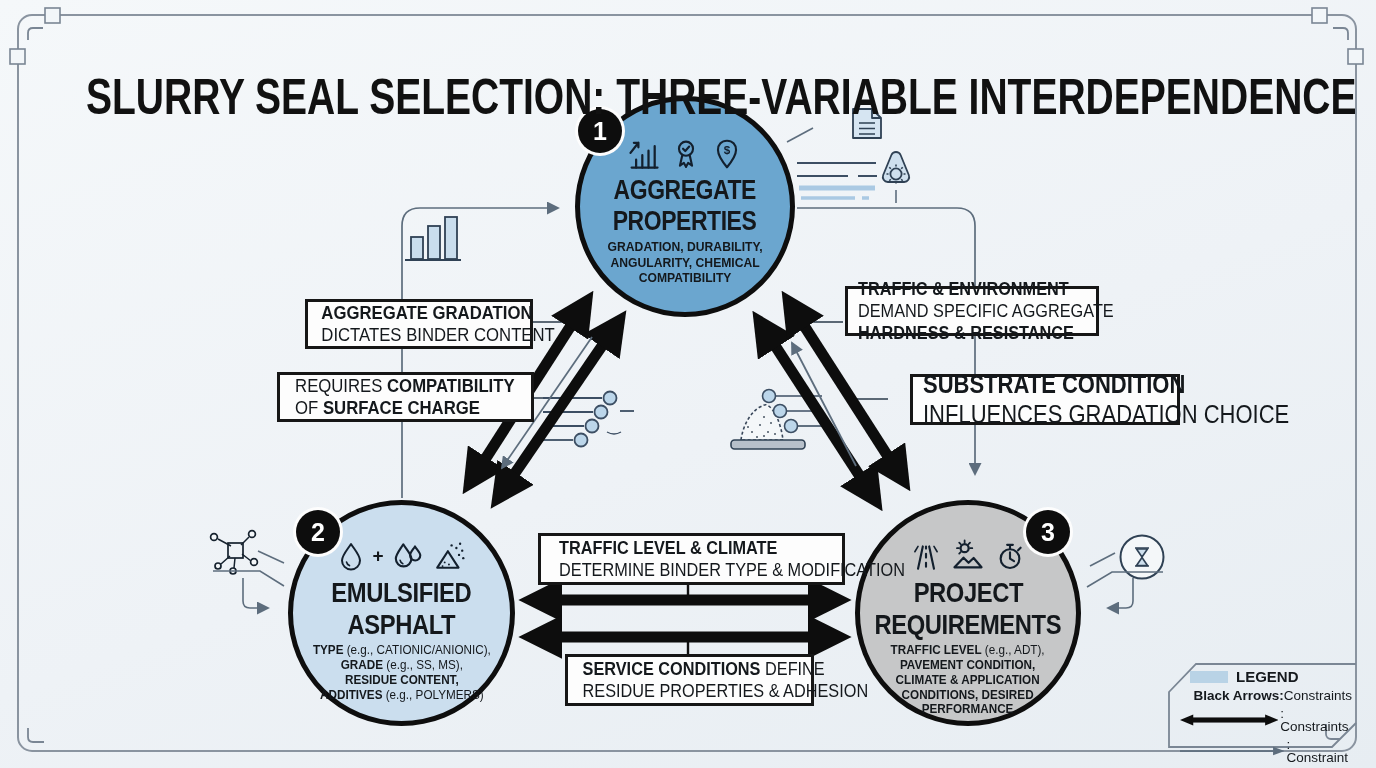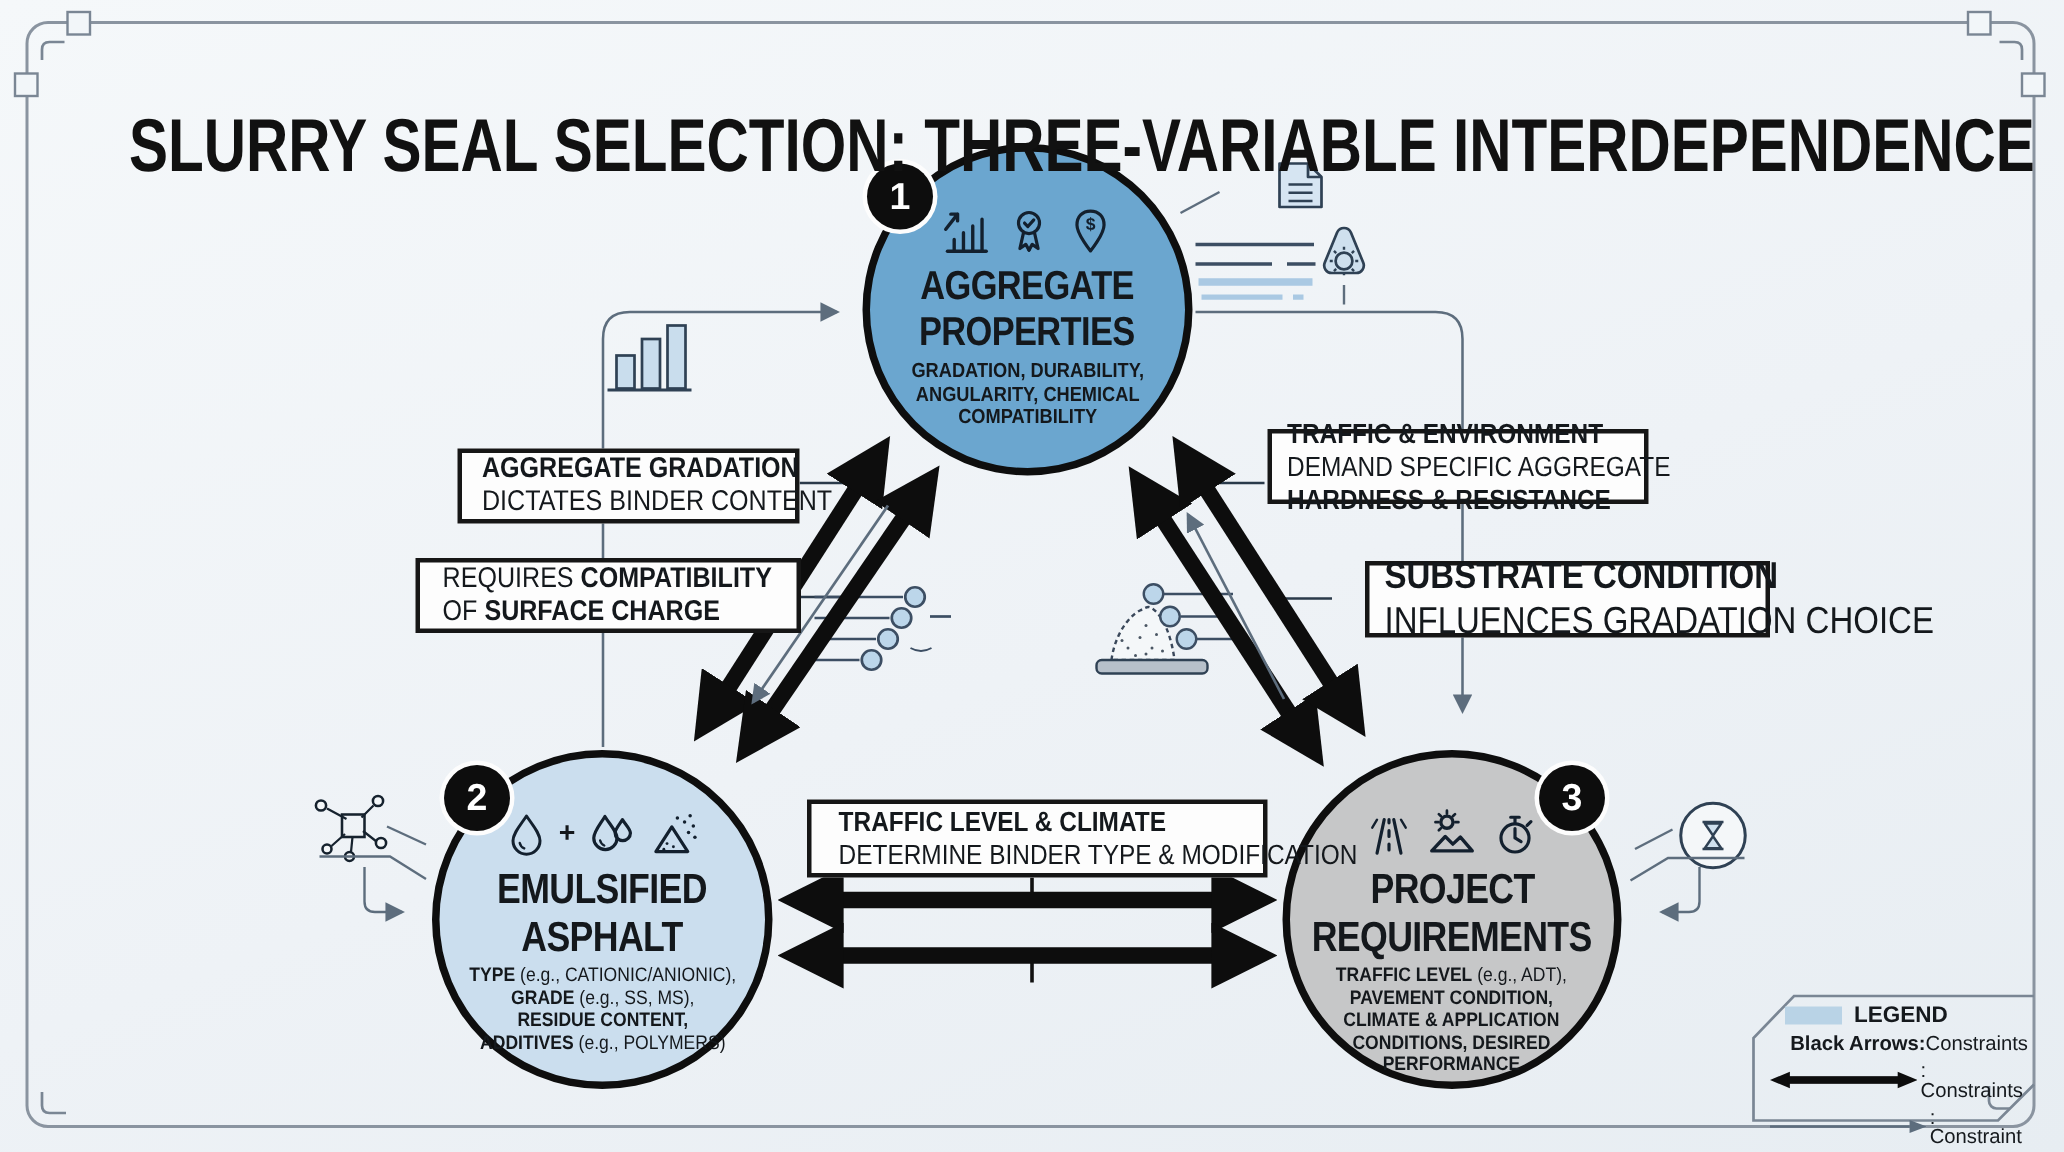--- a/index.html
+++ b/index.html
@@ -340,20 +340,26 @@
     </div>
   </div>
 
   <div class="lblbox bx-climate">
     <div class="inner">
       <div class="b">TRAFFIC LEVEL &amp; CLIMATE</div>
       <div class="r">DETERMINE BINDER TYPE &amp; MODIFICATION</div>
     </div>
   </div>
 
+  <div class="lblbox bx-service">
+    <div class="inner">
+      <div><span class="b">SERVICE CONDITIONS</span><span class="r"> DEFINE</span></div>
+      <div class="r">RESIDUE PROPERTIES &amp; ADHESION</div>
+    </div>
+  </div>
 
   <div class="legend">
     <div class="row trow">
       <span class="swatch" style="background:#b9d3e6"></span>
       <span class="lt">LEGEND</span>
     </div>
     <div class="row">
       <span class="b">Black Arrows:</span>
         <span> Constraints</span>
     </div>

